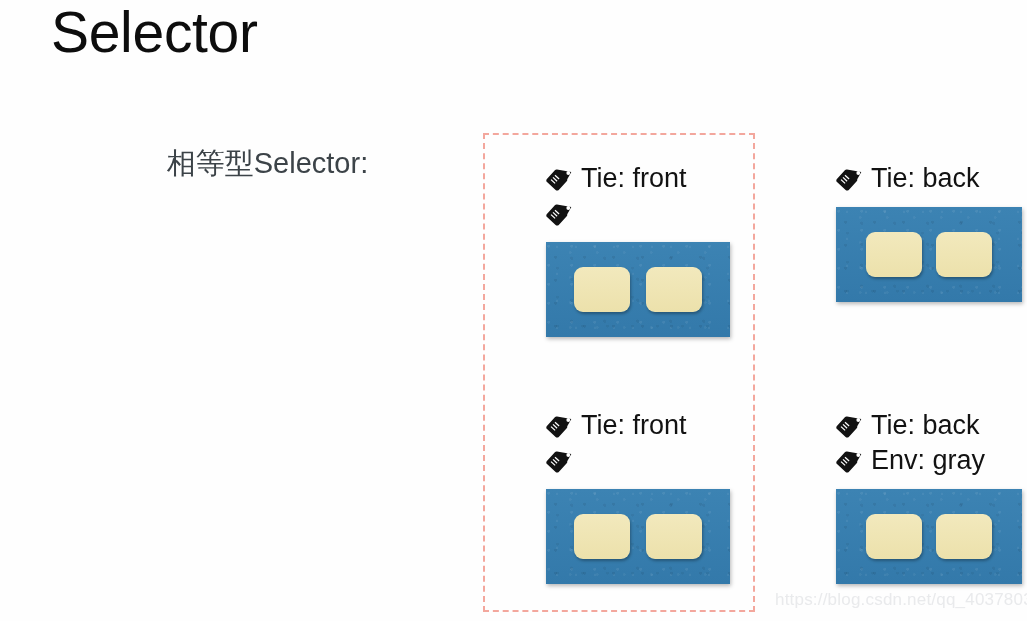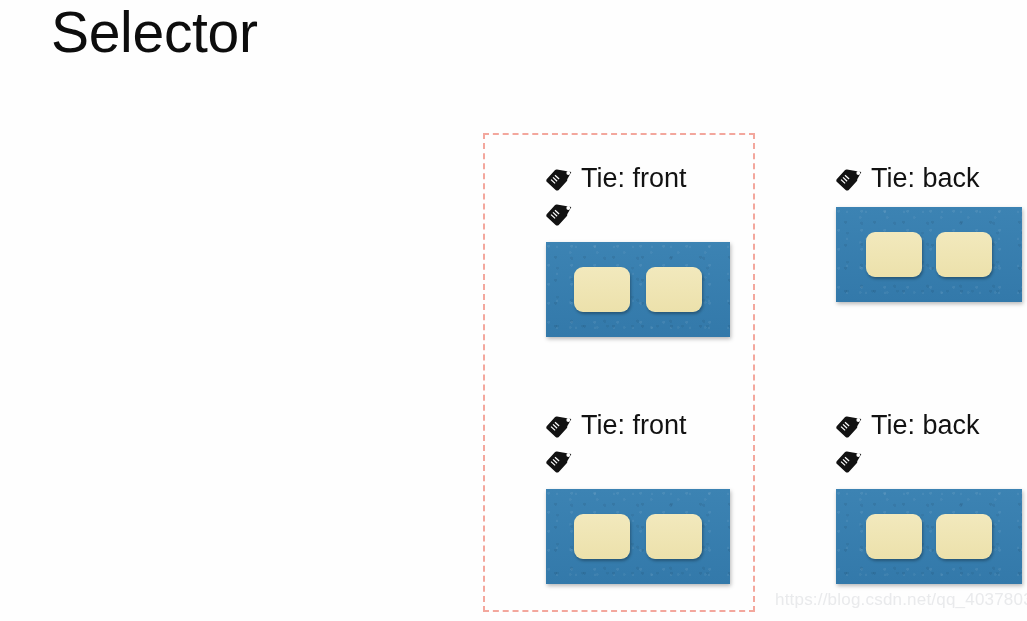--- a/index.html
+++ b/index.html
@@ -136,20 +136,21 @@
   }
 </style>
 </head>
 <body>
 
 <div class="slide">
 
   <div class="slide-title">Selector</div>
 
   <div class="caption">
+    <span>相等型Selector:</span>
   </div>
 
   <div class="selection-box"></div>
 
   <div class="pod-group g1">
     <div class="label-line">
       <svg class="tag-icon" viewBox="0 0 26 24">
         <path d="M25.3 3.0 L11.0 0.6 C10.2 0.45 9.4 0.7 8.85 1.3 L0.9 9.9 C0.05 10.8 0.1 12.2 1.0 13.05 L9.6 21.0 C10.5 21.85 11.9 21.8 12.75 20.9 L20.7 12.3 C21.2 11.75 21.4 10.95 21.25 10.2 Z" fill="#121212"></path>
         <circle cx="22.3" cy="4.0" r="1.9" fill="#ffffff"></circle>
         <path d="M5.0 10.6 L9.1 14.4 M7.0 8.4 L11.1 12.2 M9.0 6.2 L13.1 10.0" stroke="#ffffff" stroke-width="1.25" fill="none"></path>
@@ -214,20 +215,21 @@
         <path d="M5.0 10.6 L9.1 14.4 M7.0 8.4 L11.1 12.2 M9.0 6.2 L13.1 10.0" stroke="#ffffff" stroke-width="1.25" fill="none"></path>
       </svg>
       <span class="label-text">Tie: back</span>
     </div>
     <div class="label-line">
       <svg class="tag-icon" viewBox="0 0 26 24">
         <path d="M25.3 3.0 L11.0 0.6 C10.2 0.45 9.4 0.7 8.85 1.3 L0.9 9.9 C0.05 10.8 0.1 12.2 1.0 13.05 L9.6 21.0 C10.5 21.85 11.9 21.8 12.75 20.9 L20.7 12.3 C21.2 11.75 21.4 10.95 21.25 10.2 Z" fill="#121212"></path>
         <circle cx="22.3" cy="4.0" r="1.9" fill="#ffffff"></circle>
         <path d="M5.0 10.6 L9.1 14.4 M7.0 8.4 L11.1 12.2 M9.0 6.2 L13.1 10.0" stroke="#ffffff" stroke-width="1.25" fill="none"></path>
       </svg>
+      <span class="label-text">Env: gray</span>
     </div>
     <div class="node">
       <div class="pod"></div>
       <div class="pod"></div>
     </div>
   </div>
 
   <div class="watermark">https://blog.csdn.net/qq_40378034</div>
 
 </div>

